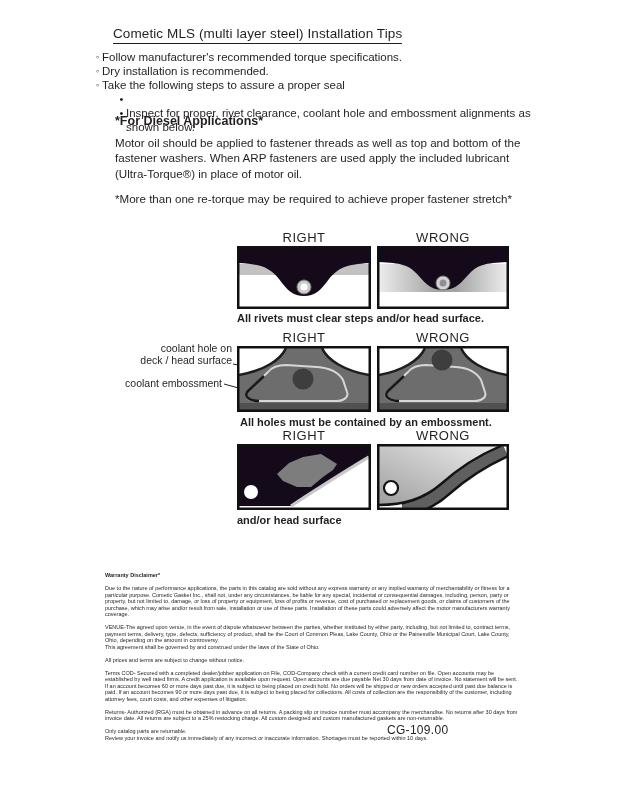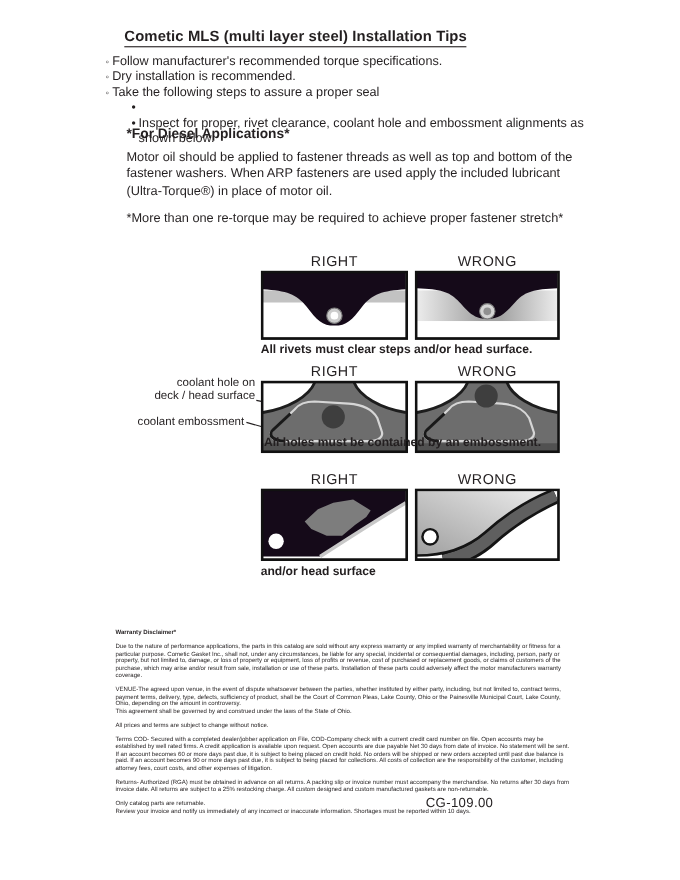--- a/index.html
+++ b/index.html
@@ -1,20 +1,20 @@
 <!DOCTYPE html>
 <html><head>
 <meta charset="utf-8">
 <style>
   html,body{margin:0;padding:0;background:#ffffff;}
   .page{position:relative;width:618px;height:800px;background:#ffffff;overflow:hidden;
         font-family:"Liberation Sans",sans-serif;color:#231f20;}
   
   .header{position:absolute;left:93px;top:24px;width:440px;}
-  .title{display:inline-block;margin-left:20px;font-size:13.5px;font-weight:bold;
+  .title{display:inline-block;margin-left:20px;font-size:13.5px;font-weight:normal;
          border-bottom:1.5px solid #231f20;padding-bottom:2px;letter-spacing:.1px;}
   ul.bullets{list-style:none;margin:6px 0 0 0;padding:0;}
   ul.bullets li{font-size:11.5px;line-height:14px;display:flex;}
   ul.bullets li .mk{width:9px;flex:0 0 9px;text-align:center;font-size:9px;line-height:14px;}
   ul.bullets li.sub{margin-left:24px;}
   ul.bullets li.sub .mk{font-size:11px;}
   
   .diesel{position:absolute;left:115px;top:114px;width:412px;}
   .diesel h2{margin:0 0 7px 0;font-size:12.5px;font-weight:bold;}
   .diesel p{margin:0 0 10px 0;font-size:11.6px;line-height:15.3px;}
@@ -168,21 +168,21 @@
         <path d="M130,2 H84 C89,14 106,25 130,29 Z" fill="#ffffff"></path>
         <path d="M84,2 C89,14 106,25 130,29" fill="none" stroke="#1d1d1d" stroke-width="2.6"></path>
         <path d="M20,55 C11,55 6,50 11,45 L31,26 C35,21 41,19 49,19 L79,21 C93,22 100,27 104,34 L108,46 C110,51 105,55 97,55 Z" fill="none" stroke="#d6d6d6" stroke-width="2"></path>
         <path d="M22,55 C12,55 6,50 11,45 L27,30" fill="none" stroke="#191919" stroke-width="2.6"></path>
         <circle cx="65" cy="14" r="10.5" fill="#3e3e3e"></circle>
       </g>
       <rect x="1.25" y="1.25" width="129.5" height="63.5" fill="none" stroke="#111111" stroke-width="2.5"></rect>
     </svg>
   </div>
 
-  <div class="dg-caption" style="left:240px;top:396px;">All holes must be contained by an embossment.</div>
+  <div class="dg-caption" style="left:240px;top:416px;">All holes must be contained by an embossment.</div>
 
   <div class="dg-label" style="left:237px;top:428px;">RIGHT</div>
   <div class="dg-label" style="left:377px;top:428px;width:132px;">WRONG</div>
 
   <div class="dg-box" style="left:237px;top:444px;">
     <svg width="134" height="66" viewBox="0 0 134 66">
       <defs>
           <clipPath id="cp3r">
             <rect x="2" y="2" width="130" height="62"></rect>
           </clipPath>

